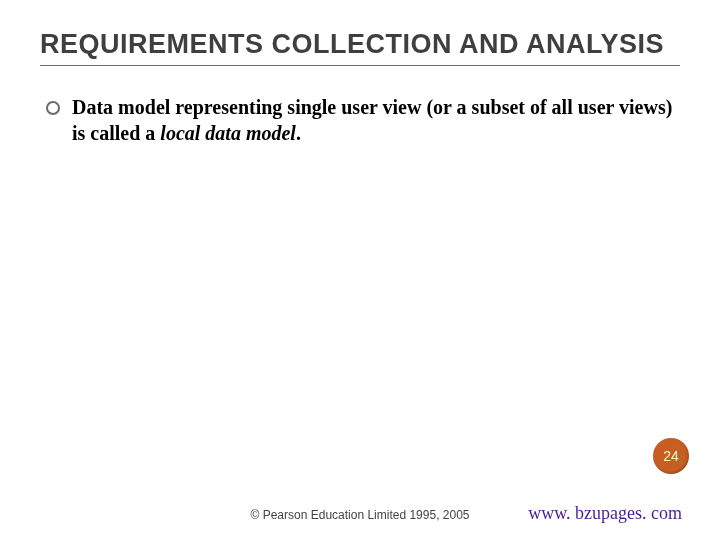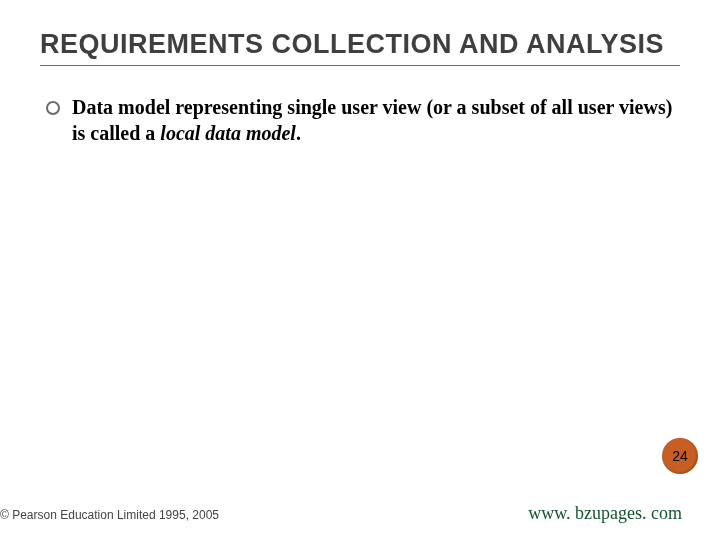--- a/index.html
+++ b/index.html
@@ -49,53 +49,53 @@
     height: 10px;
     border: 2px solid #6a6a6a;
     border-radius: 50%;
     background: transparent;
   }
   .emph {
     font-style: italic;
   }
   .page-badge {
     position: absolute;
-    right: 22px;
+    right: 31px;
     bottom: 66px;
     width: 36px;
     height: 36px;
     border-radius: 50%;
     background: #c75f24;
     display: flex;
     align-items: center;
     justify-content: center;
-    color: #000000;
+    color: #fef9c3;
     font-family: Arial, sans-serif;
     font-size: 14px;
     box-shadow: inset -1px -1px 3px rgba(0,0,0,0.25);
   }
   .footer {
     position: absolute;
     bottom: 18px;
     left: 0;
     width: 720px;
     display: flex;
     align-items: center;
-    justify-content: flex-start;
+    justify-content: center;
     gap: 40px;
   }
   .copyright {
     font-family: Arial, sans-serif;
     font-size: 12px;
     color: #444;
   }
   .site {
     font-family: Georgia, serif;
     font-size: 18px;
-    color: #14532d;
+    color: #4c1d95;
     position: absolute;
     right: 38px;
     bottom: 16px;
   }
 </style>
 </head>
 <body>
 
 <div class="slide">
   <h1 class="title">REQUIREMENTS COLLECTION AND ANALYSIS</h1>

